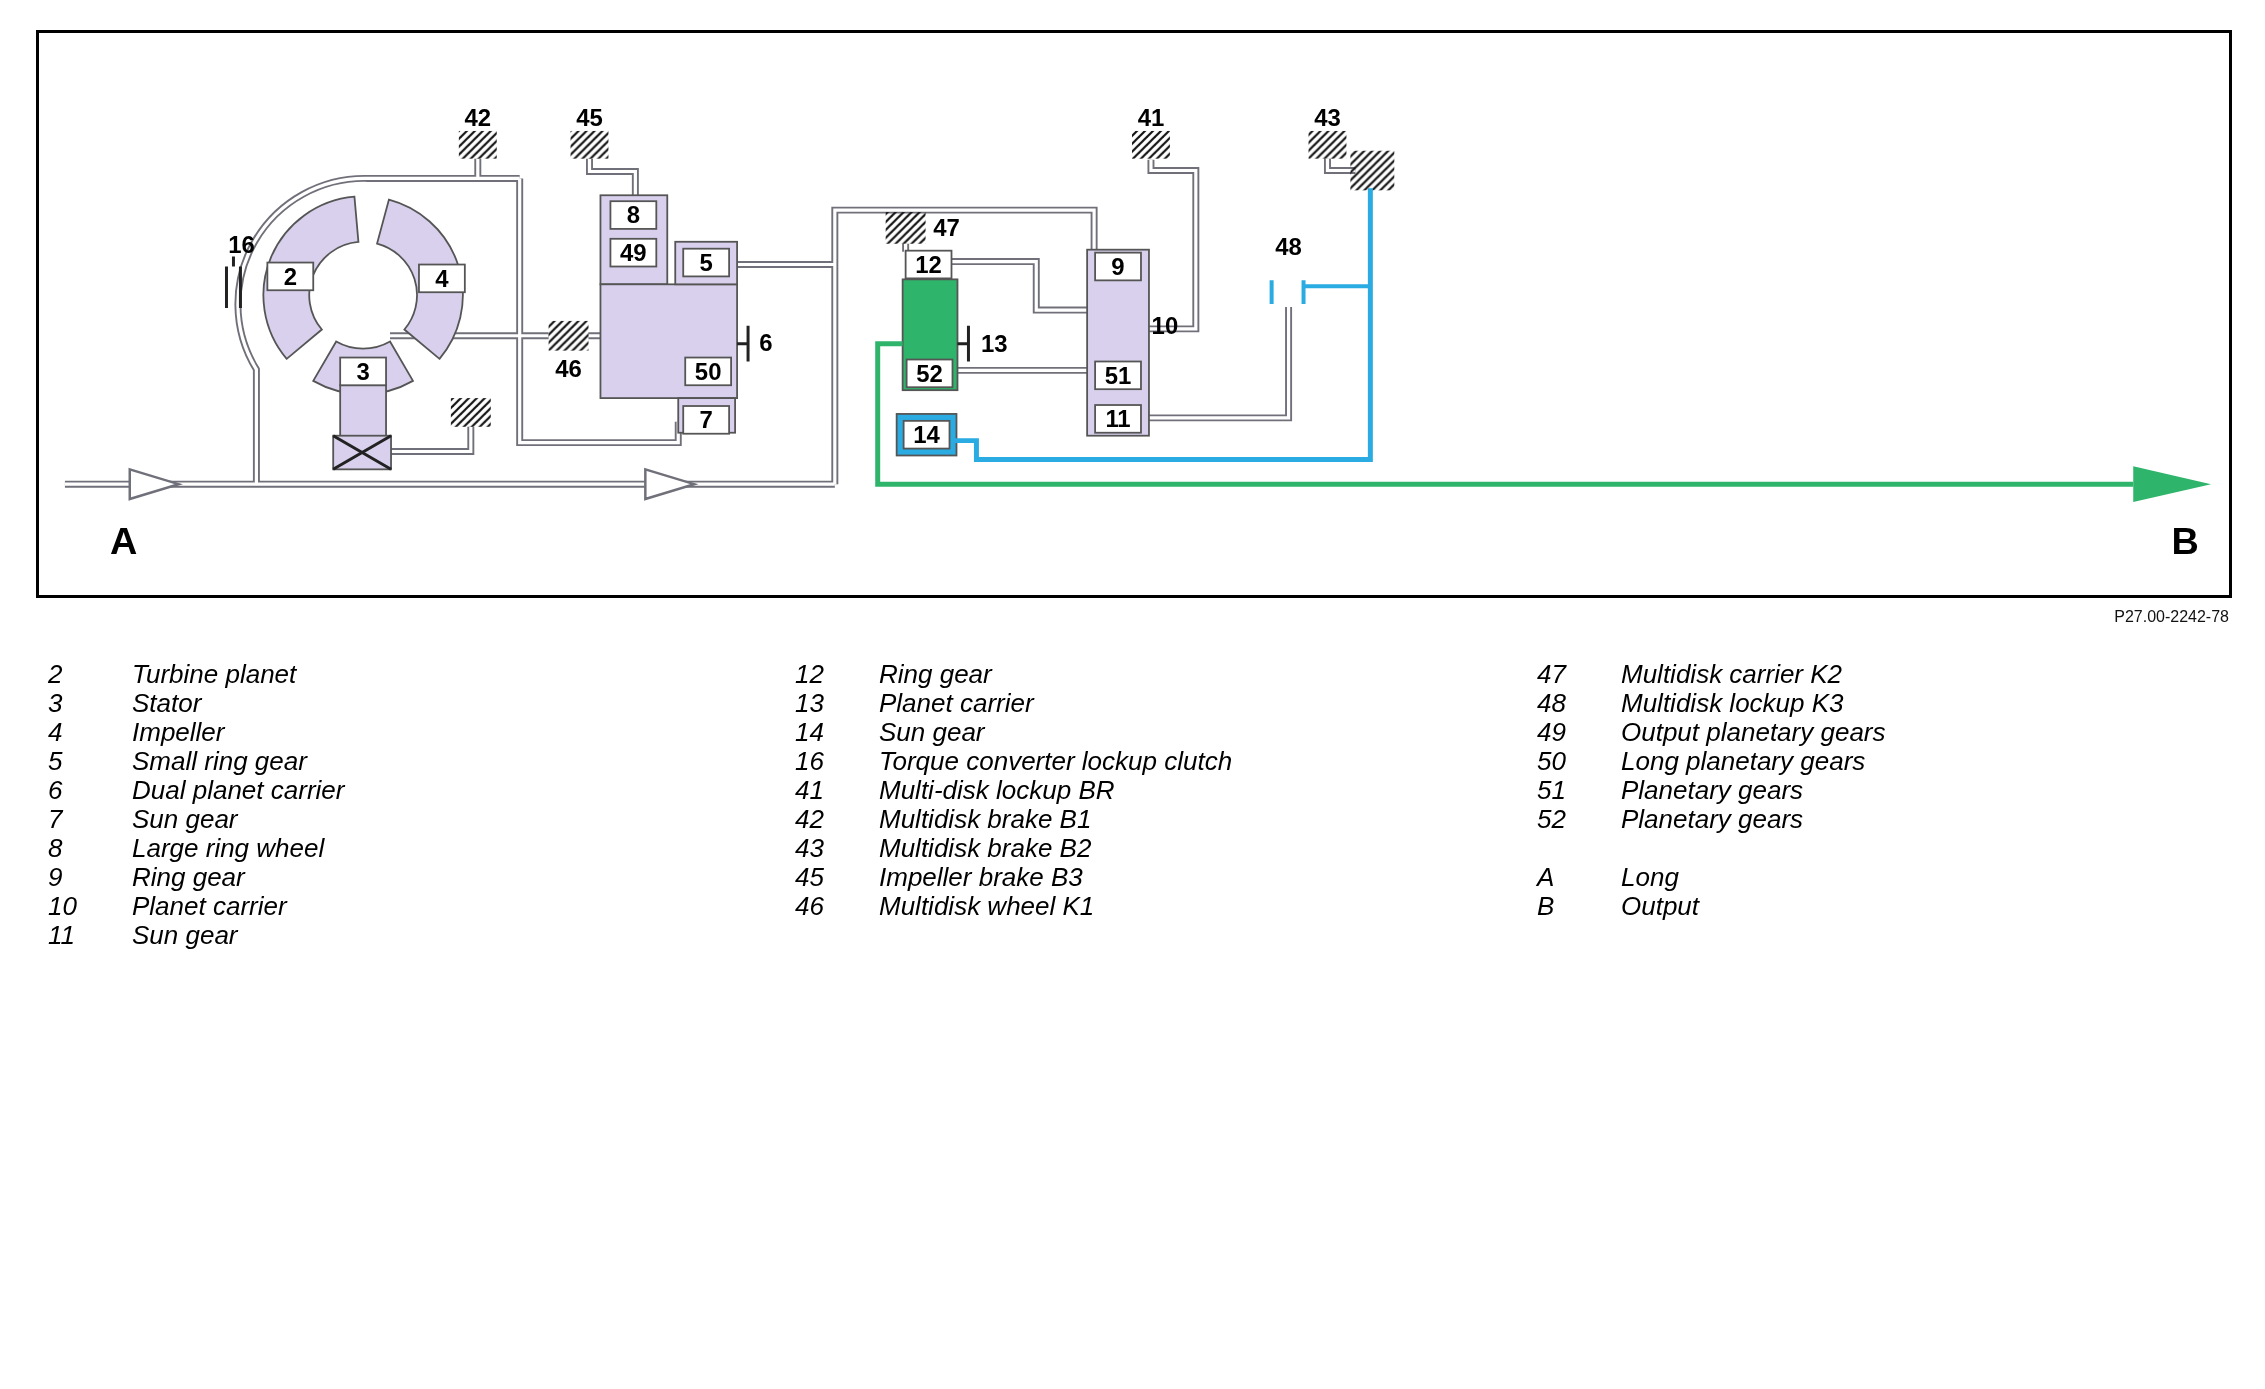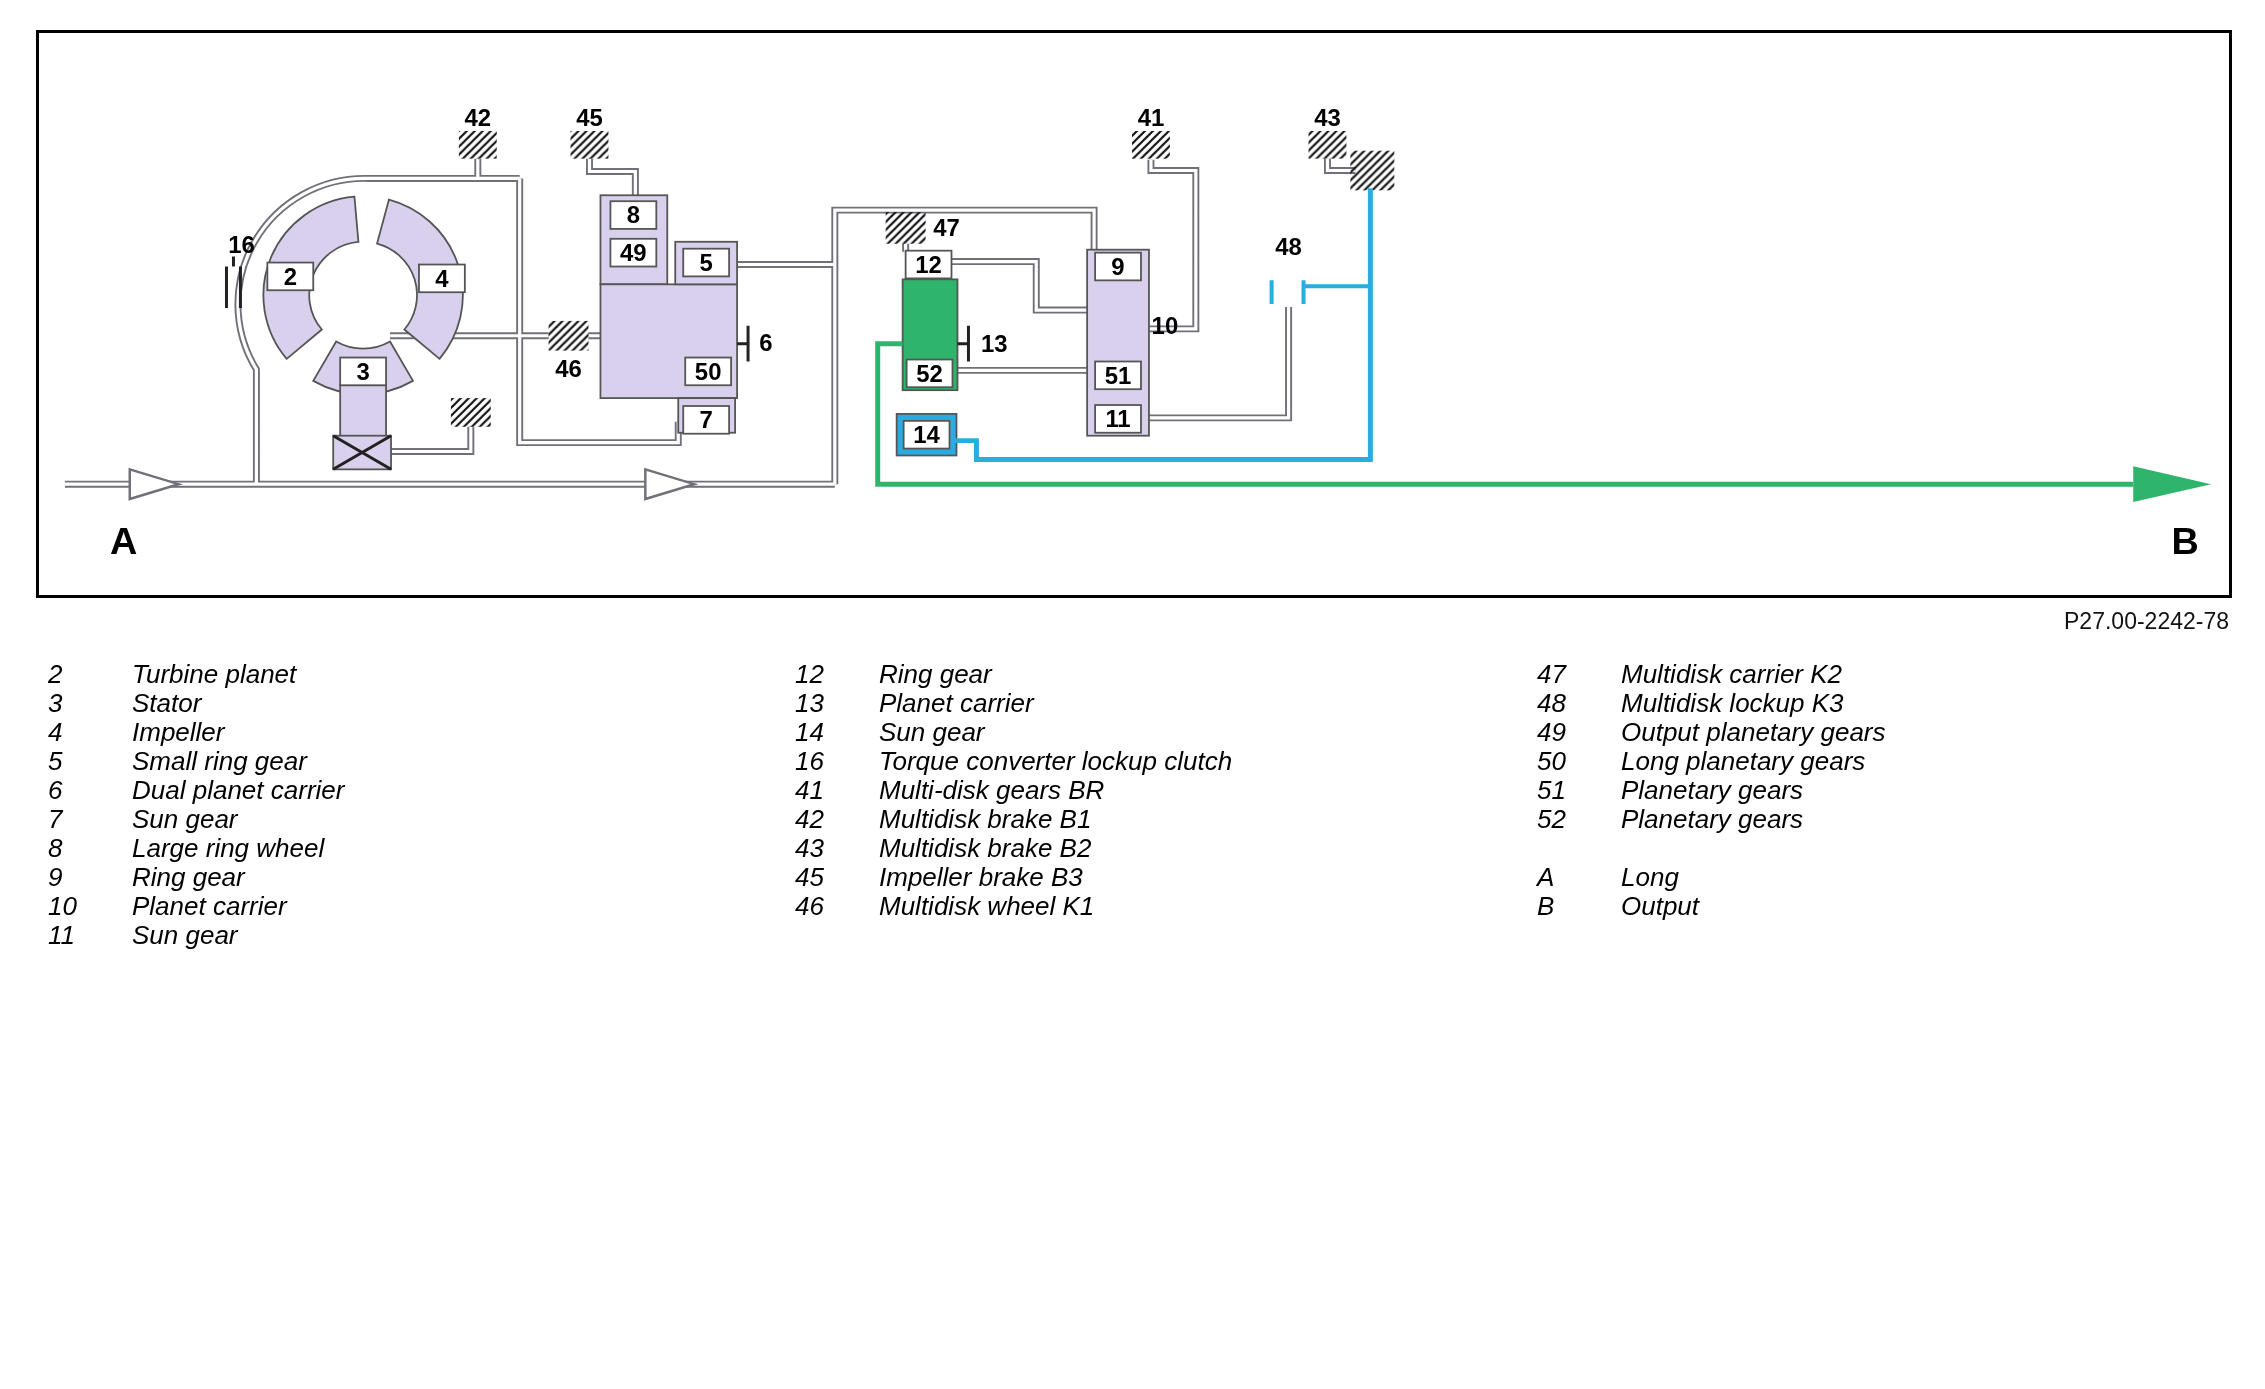--- a/index.html
+++ b/index.html
@@ -1,19 +1,19 @@
 <!DOCTYPE html>
 <html><head>
 <meta charset="utf-8">
 <style>
   html,body{margin:0;padding:0;background:#fff;}
   body{width:2265px;height:1389px;position:relative;font-family:"Liberation Sans",sans-serif;color:#000;}
   .frame{position:absolute;left:36px;top:30px;width:2196px;height:568px;border:3px solid #000;box-sizing:border-box;background:#fff;}
   .frame svg{display:block;width:100%;height:100%;}
-  .ref{position:absolute;top:608px;right:36px;font-size:23px;color:#111;font-style:normal;}
+  .ref{position:absolute;top:608px;right:36px;font-size:16px;color:#111;font-style:normal;}
   .legend{position:absolute;left:0;top:660px;width:2265px;height:340px;font-style:italic;font-size:26px;}
   .lcol{position:absolute;top:0;}
   .lrow{display:flex;height:29px;line-height:29px;white-space:nowrap;}
   .lnum{display:inline-block;width:84px;}
   .lgap{height:29px;}
   
   .po{fill:none;stroke:#70707a;stroke-width:7;}
   .pi{fill:none;stroke:#ffffff;stroke-width:3.2;}
   .thin{fill:none;stroke:#222;stroke-width:3;}
   .blk{stroke:#555;stroke-width:1.8;}
@@ -198,21 +198,21 @@
     <div class="lrow">
         <span class="lnum">14</span>
         <span class="ltxt">Sun gear</span>
       </div>
     <div class="lrow">
         <span class="lnum">16</span>
         <span class="ltxt">Torque converter lockup clutch</span>
       </div>
     <div class="lrow">
         <span class="lnum">41</span>
-        <span class="ltxt">Multi-disk gears BR</span>
+        <span class="ltxt">Multi-disk lockup BR</span>
       </div>
     <div class="lrow">
         <span class="lnum">42</span>
         <span class="ltxt">Multidisk brake B1</span>
       </div>
     <div class="lrow">
         <span class="lnum">43</span>
         <span class="ltxt">Multidisk brake B2</span>
       </div>
     <div class="lrow">

